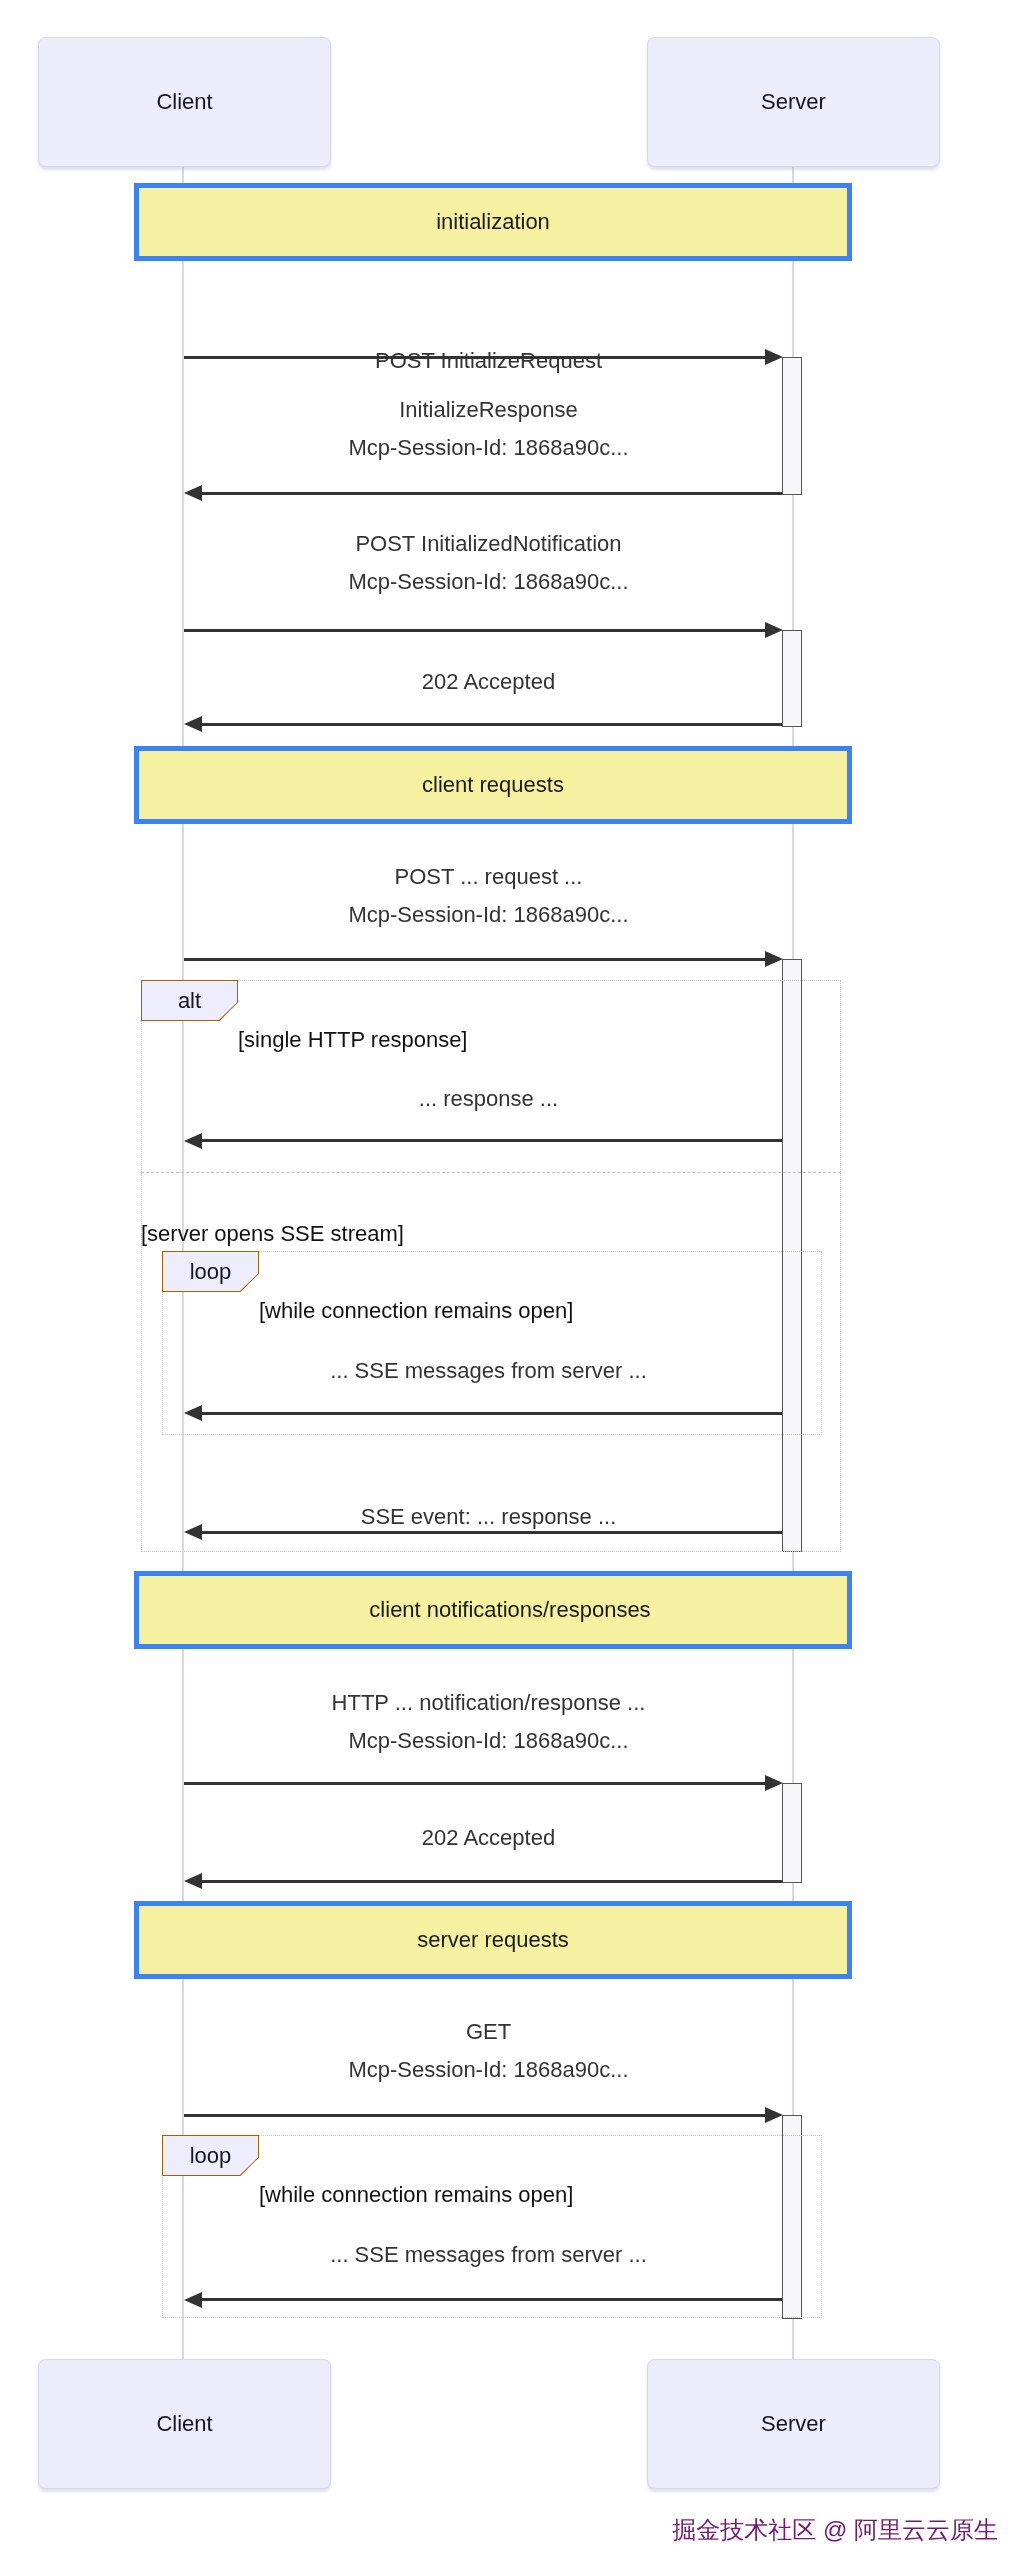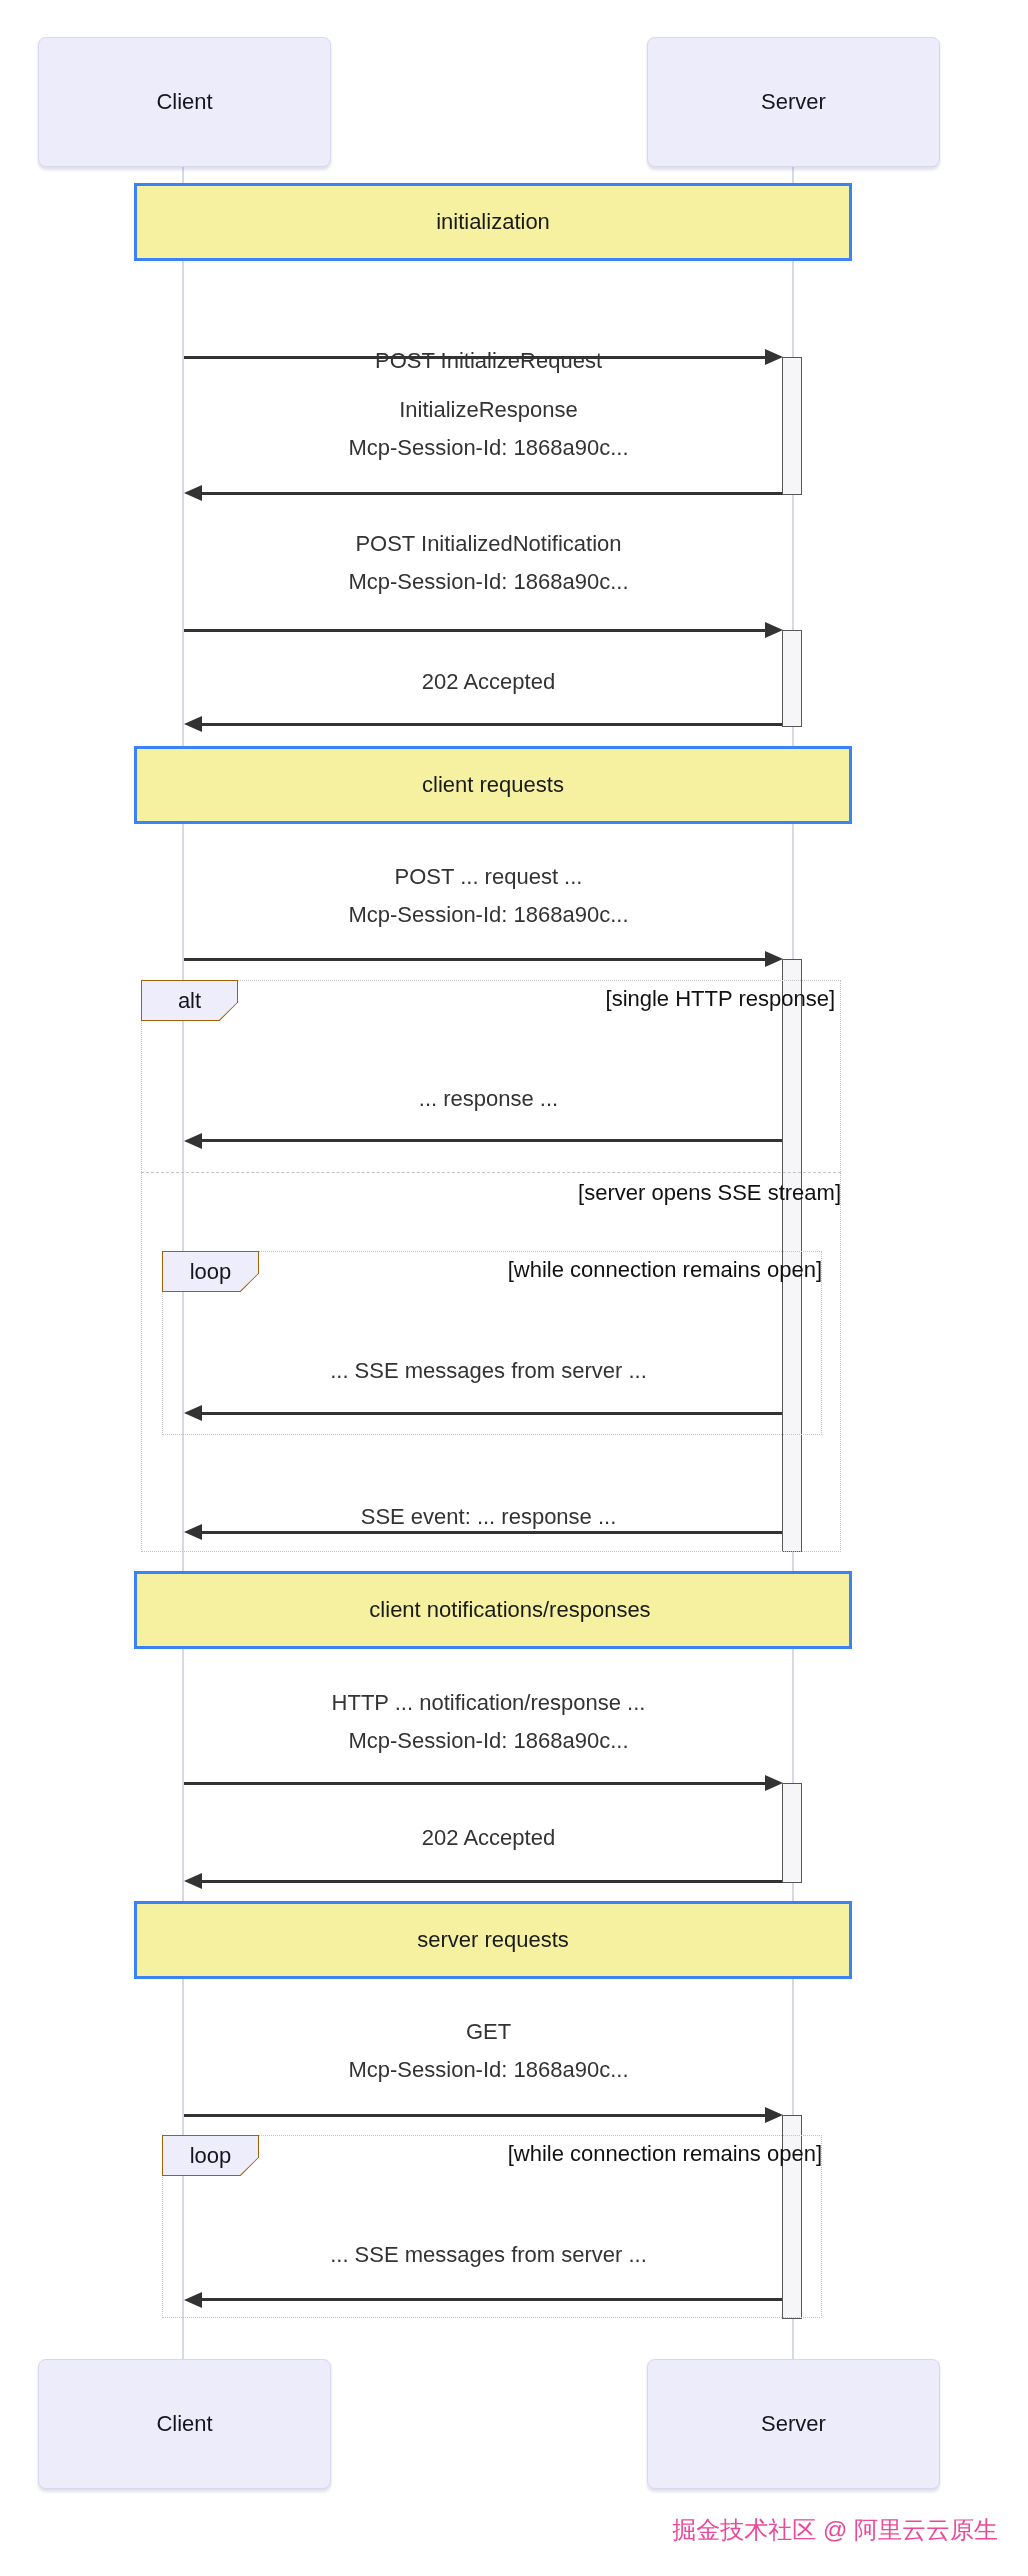--- a/index.html
+++ b/index.html
@@ -7,39 +7,39 @@
     position:relative;width:1029px;height:2576px;background:#ffffff;overflow:hidden;
     font-family:"Liberation Sans","DejaVu Sans",sans-serif;color:#222;
   }
   .lifeline{position:absolute;width:1.9px;background:#d7d7e8;}
   .actor-box{
     position:absolute;width:291px;height:128px;background:#ececfb;border:1px solid #d7d7ee;
     border-radius:7.8px;display:flex;align-items:center;justify-content:center;
     font-size:22px;color:#15151f;box-shadow:0 2.9px 2.9px rgba(130,130,170,.25);
   }
   .band{
-    position:absolute;left:134px;width:718px;height:78px;background:#f6f1a0;border:3px solid #3b82f6;
+    position:absolute;left:134px;width:718px;height:78px;background:#f6f1a0;border:5px solid #3b82f6;
     display:flex;align-items:center;justify-content:center;font-size:22px;font-weight:500;color:#1a1a1a;
     box-sizing:border-box;
   }
   .msg{position:absolute;left:141px;width:695px;text-align:center;font-size:22px;line-height:38px;color:#333;}
   .aline{position:absolute;height:2.9px;background:#333;}
   .ahead{position:absolute;width:0;height:0;border-top:8.7px solid transparent;border-bottom:8.7px solid transparent;}
   .ahead.right{border-left:18.4px solid #333;}
   .ahead.left{border-right:18.4px solid #333;}
   .activation{position:absolute;left:782px;width:20.4px;background:#f6f6f8;border:1.9px solid #555;box-sizing:border-box;}
   .frame{position:absolute;border:1.9px dotted #c3c3c3;box-sizing:border-box;}
   .frame-tab{position:absolute;background:#a16207;clip-path:polygon(0 0,100% 0,100% 55%,81% 100%,0 100%);text-decoration:underline;}
   .frame-tab .inner{
     position:absolute;inset:1px;background:#ededfb;clip-path:polygon(0 0,100% 0,100% 55%,81% 100%,0 100%);
     display:flex;align-items:center;justify-content:center;font-size:22px;color:#15151f;
   }
-  .frame-title{position:absolute;text-align:right;font-size:22px;font-weight:500;color:#111;}
+  .frame-title{position:absolute;text-align:left;font-size:22px;font-weight:500;color:#111;margin-top:41px;}
   .divider{position:absolute;height:0;border-top:1.9px dashed #c3c3c3;}
-  .watermark{position:absolute;font-size:24px;color:#ec4899;text-shadow:1px 1px 0 #ffffff;white-space:nowrap;}
+  .watermark{position:absolute;font-size:24px;color:#701a75;text-shadow:1px 1px 0 #ffffff;white-space:nowrap;}
 </style>
 </head>
 <body>
 
 <div id="stage">
 
   <div class="lifeline" style="left:182px;top:165px;height:2194px;"></div>
   <div class="lifeline" style="left:792px;top:165px;height:2194px;"></div>
 
   <div class="actor-box" style="left:38px;top:37px;">

